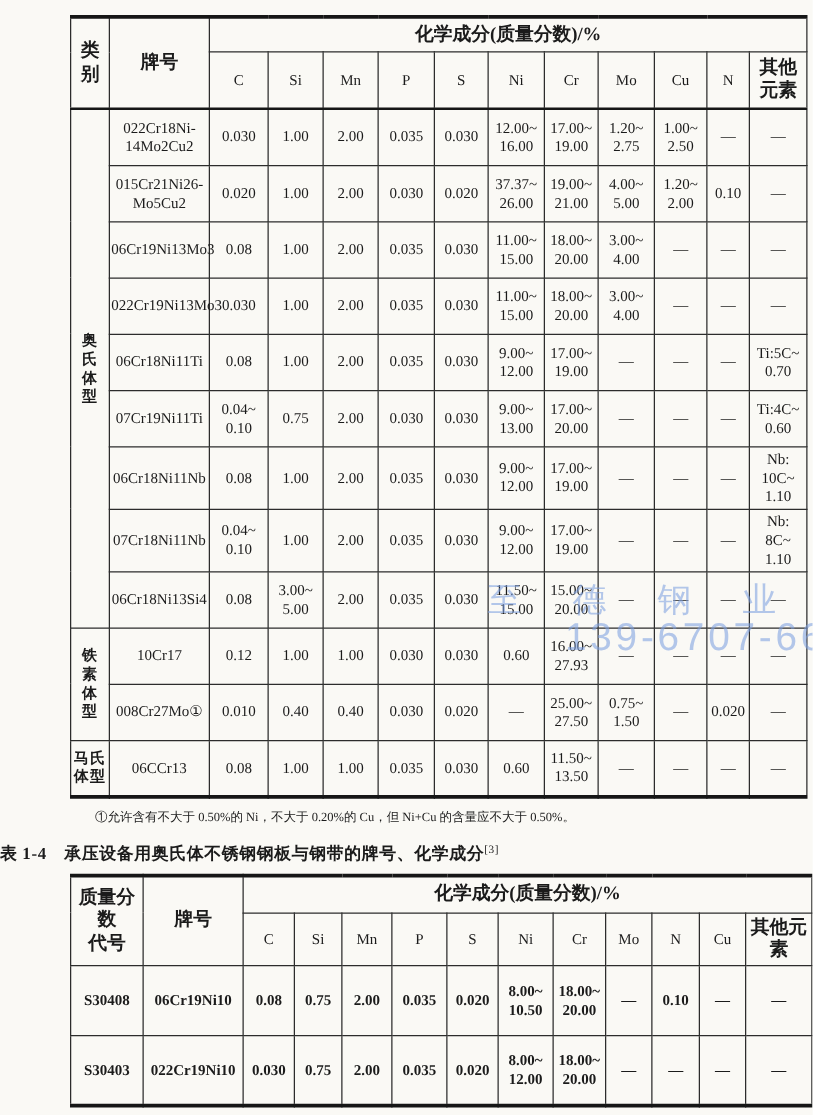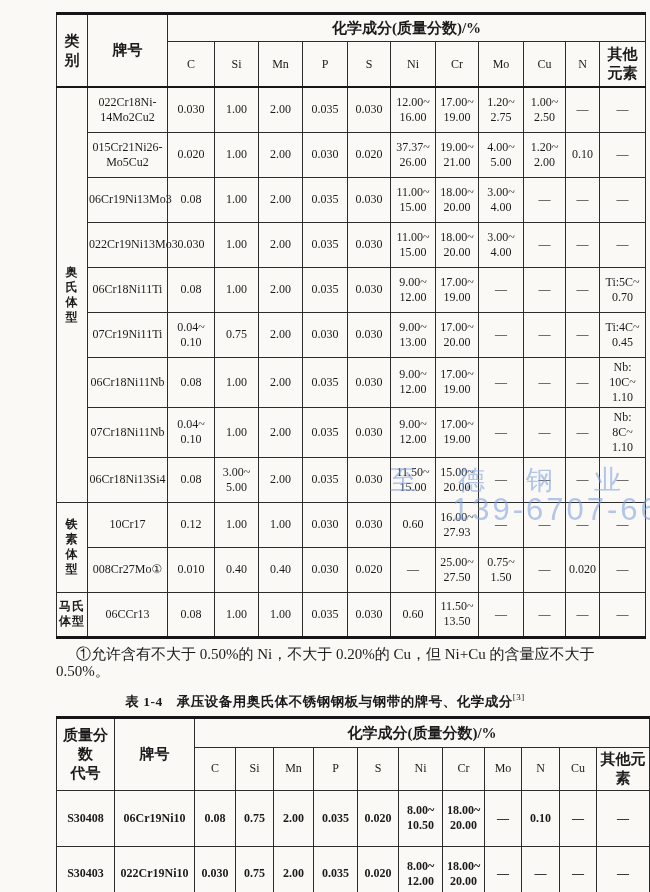--- a/index.html
+++ b/index.html
@@ -35,27 +35,27 @@
   .tbl1 tbody tr{height:45px;}
   .tbl2{margin:6px 0 0 56px;width:593px;}
   .tbl2 thead tr.r1 th{height:24px;}
   .tbl2 thead tr.r2 th{height:34px;}
   .tbl2 tbody tr{height:56px;font-weight:bold;}
   td.cat{font-weight:bold;font-size:12px;letter-spacing:1px;}
   td.grade{font-size:12px;margin-top:16px;}
   .notes{
     margin:7px 0 0 56px;
     width:592px;
-    font-size:15px;
+    font-size:10px;
     line-height:17.5px;
   }
   .notes p{margin:0;text-indent:20px;}
   .t2-title{
     margin-top:11px;
-    text-align:center;
+    text-align:left;
     font-size:13.5px;
     font-weight:bold;
     letter-spacing:.5px;
   }
   .t2-title sup{font-size:9px;font-weight:normal;}
   .wm{
     position:absolute;
     font-family:"Liberation Sans","DejaVu Sans",sans-serif;
     color:rgba(126,160,224,.58);
     white-space:nowrap;
@@ -211,21 +211,21 @@
           <td>0.030</td>
           <td>0.030</td>
           <td>9.00~
 13.00</td>
           <td>17.00~
 20.00</td>
           <td>—</td>
           <td>—</td>
           <td>—</td>
           <td>Ti:4C~
-0.45</td>
+0.60</td>
         </tr>
         <tr>
           <td class="grade">06Cr18Ni11Nb</td>
           <td>0.08</td>
           <td>1.00</td>
           <td>2.00</td>
           <td>0.035</td>
           <td>0.030</td>
           <td>9.00~
 12.00</td>

